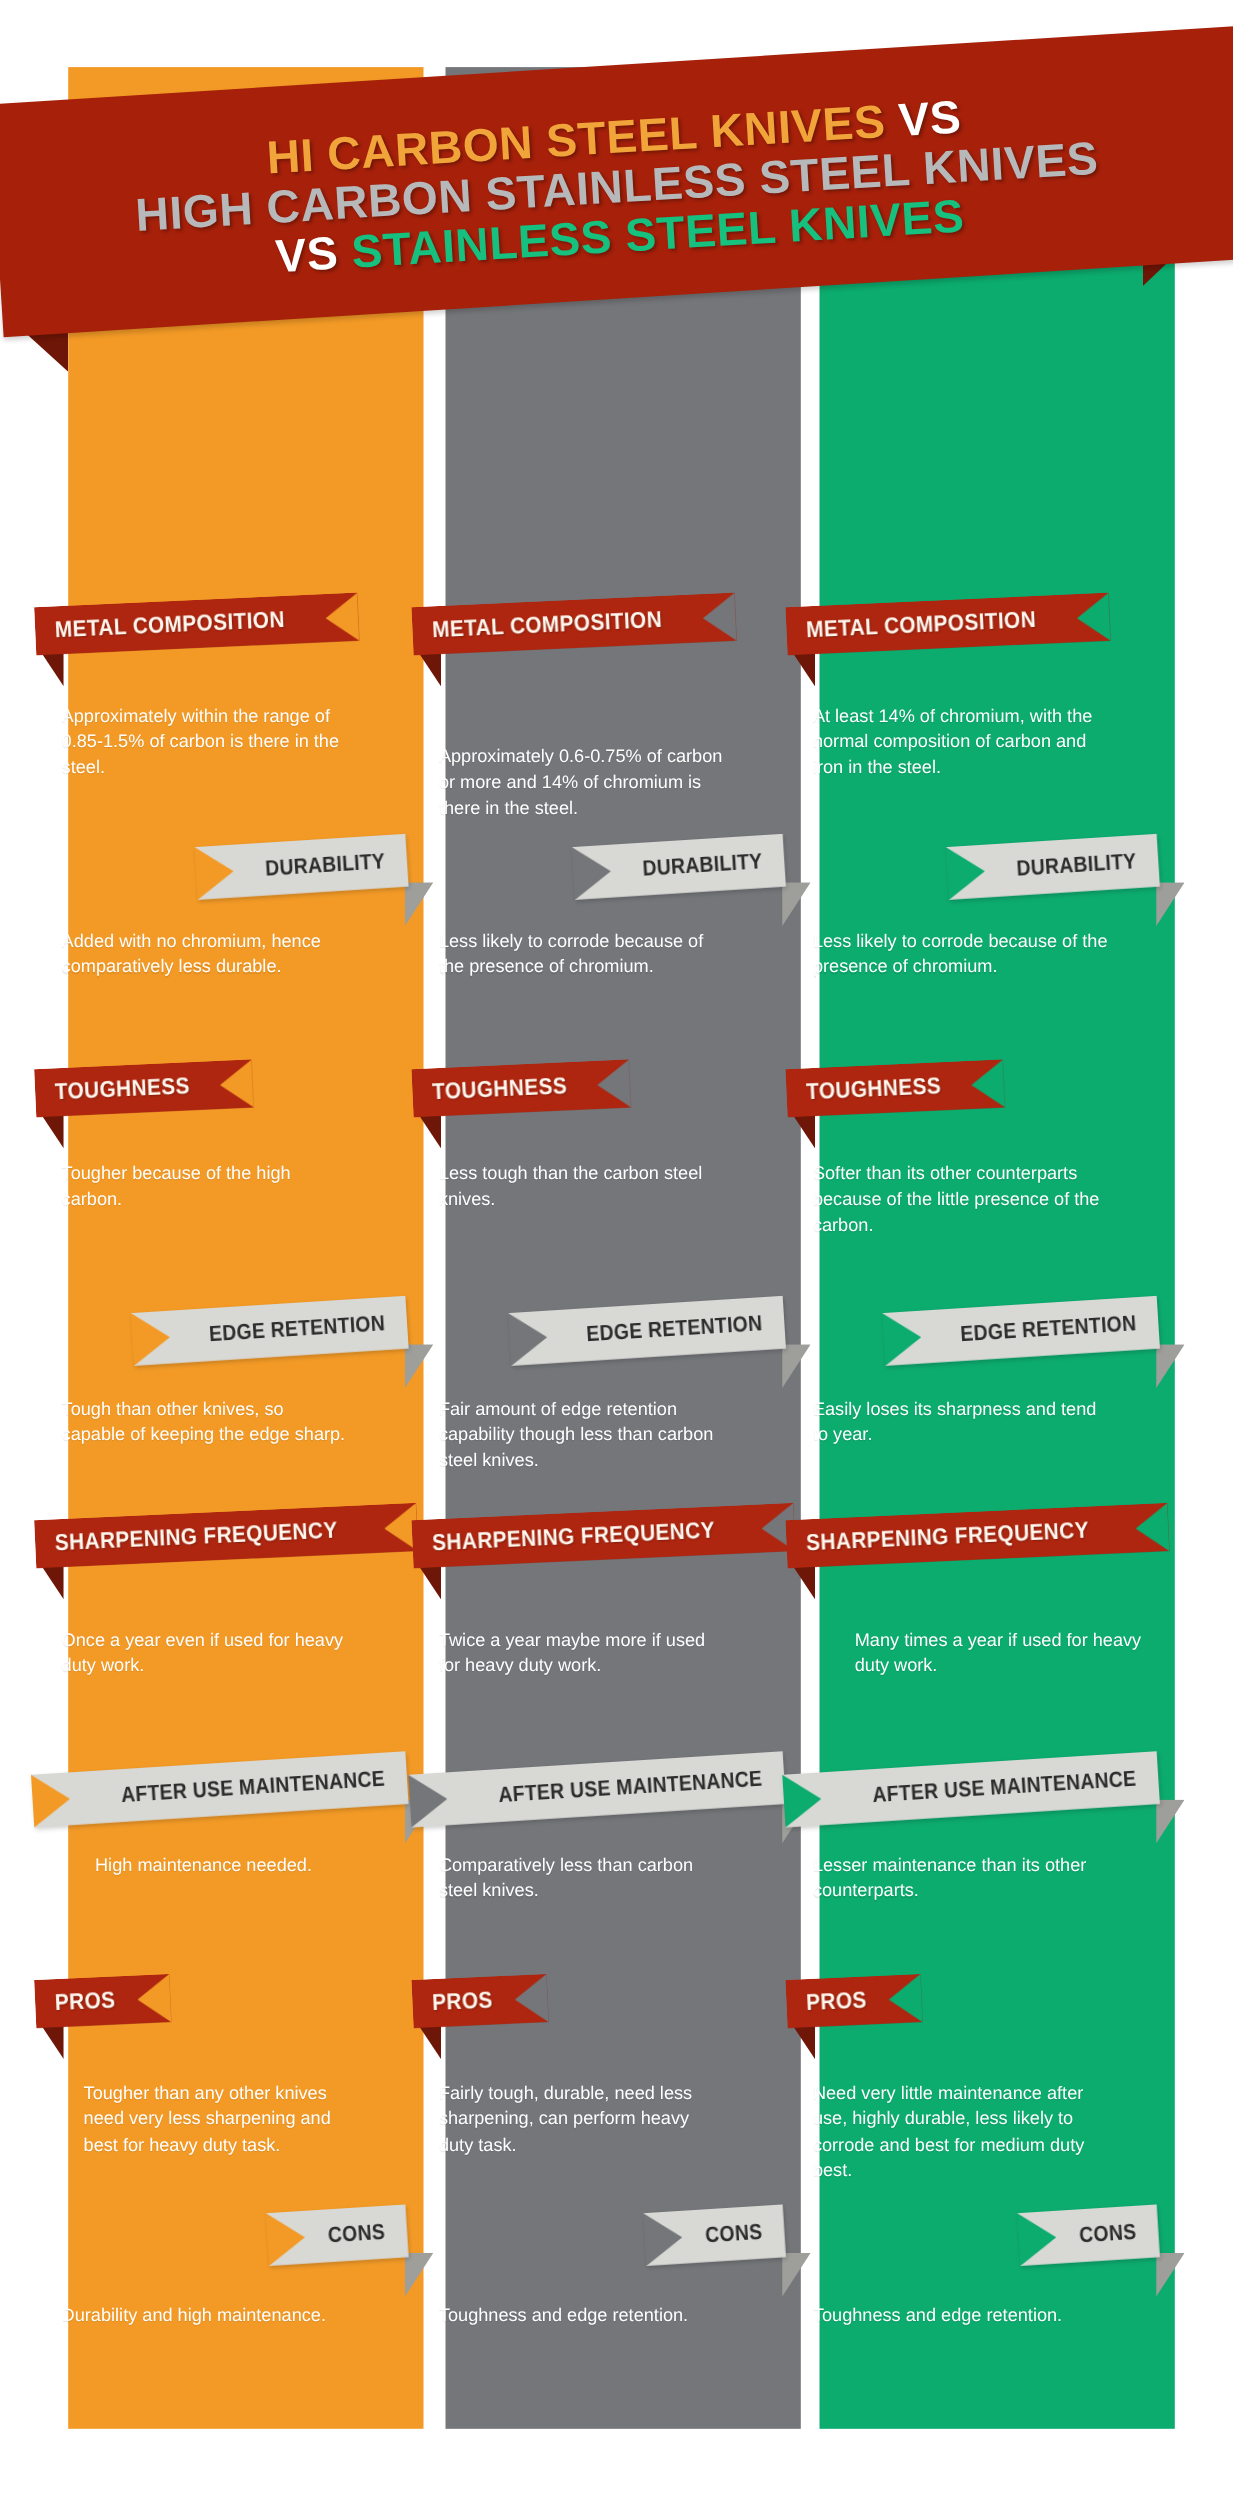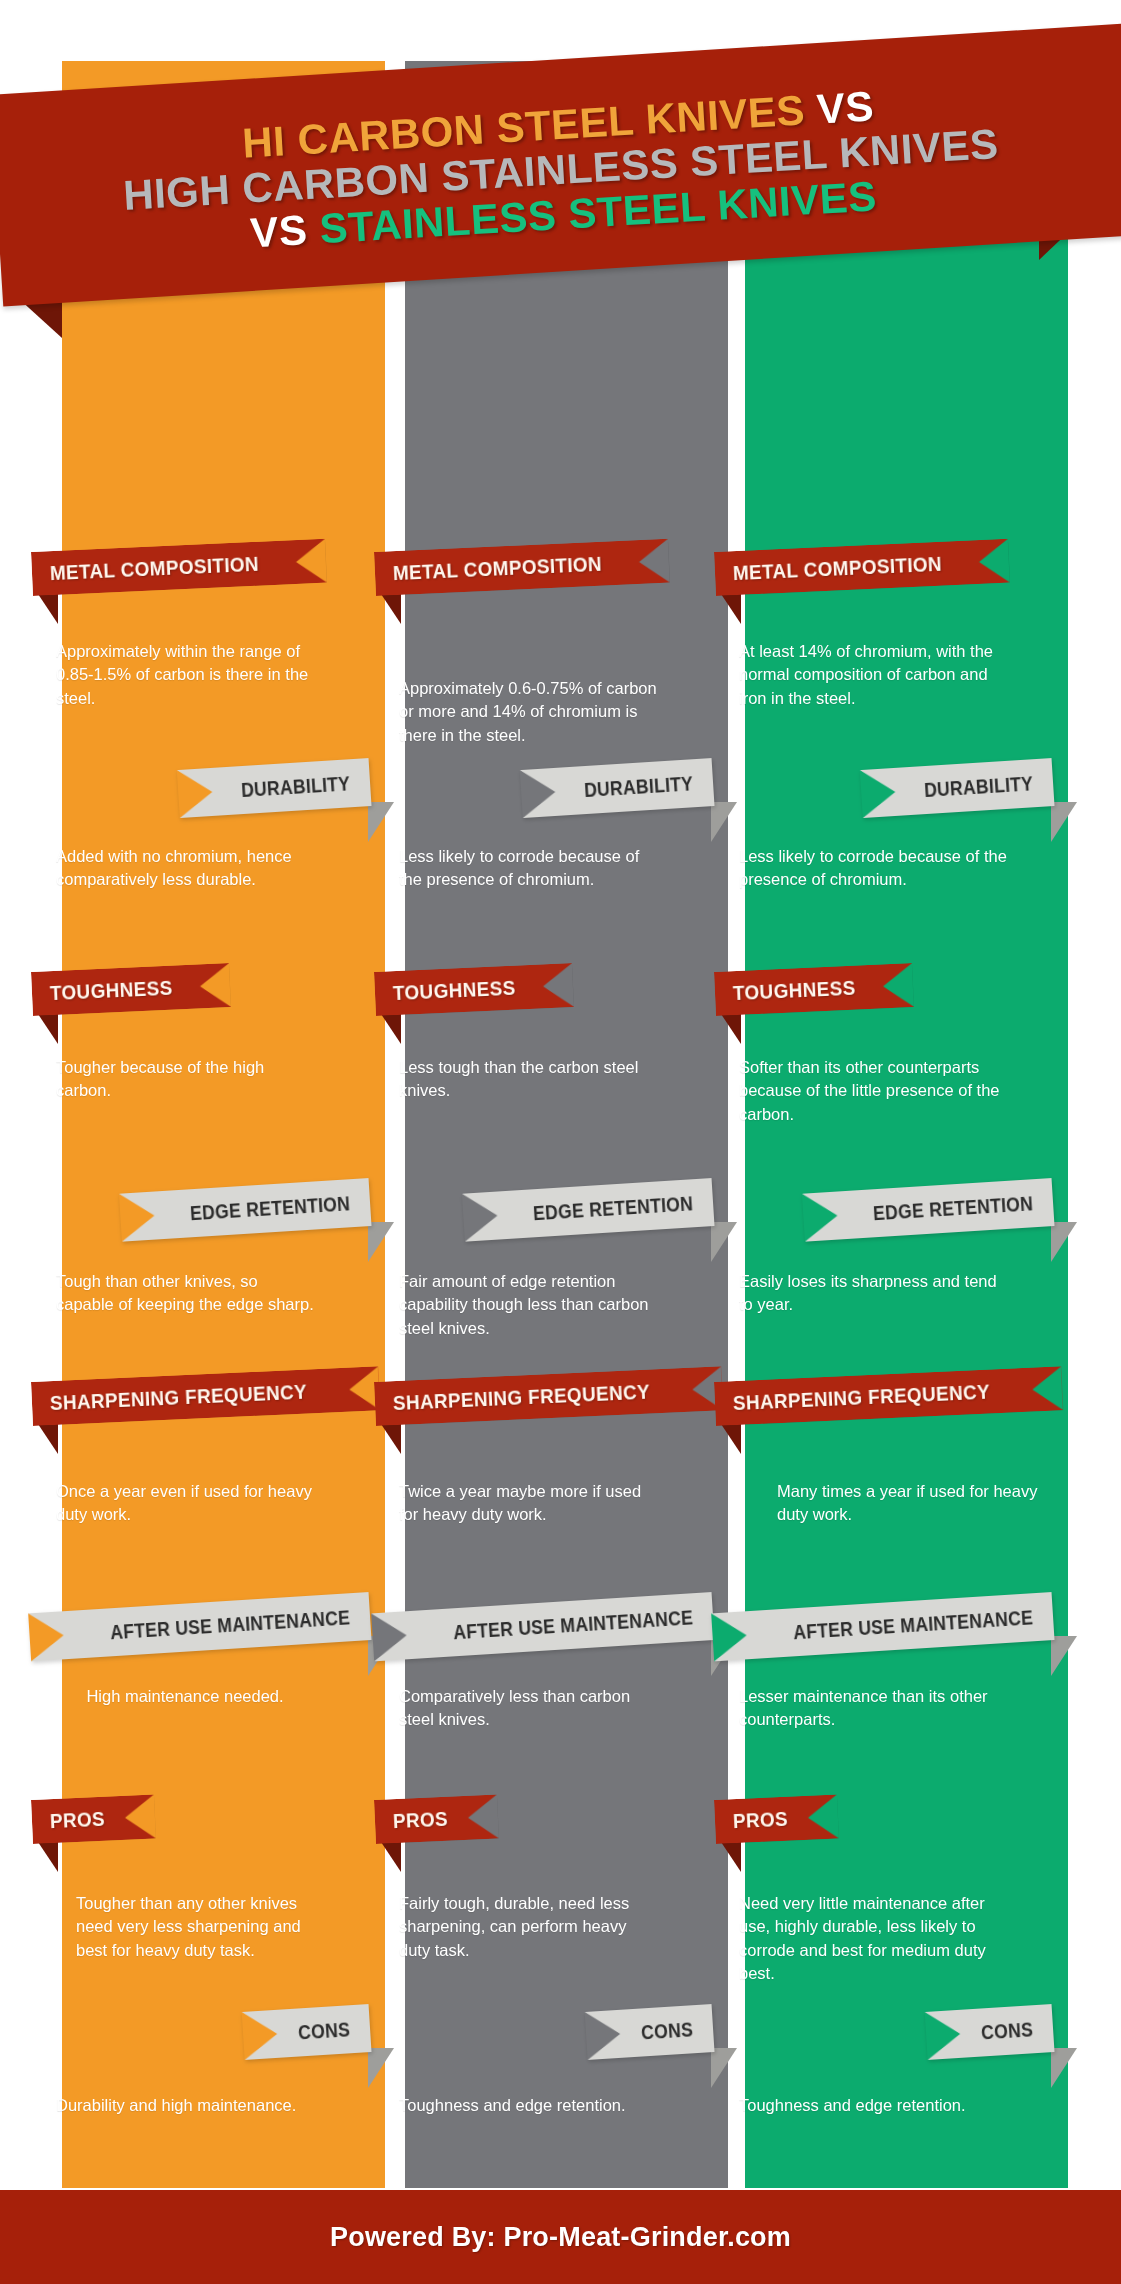--- a/index.html
+++ b/index.html
@@ -444,17 +444,14 @@
           <div class="body-text" style="left: 24px; top: 2094px;">Toughness and edge retention.</div>
         </div>
         <div class="cell cell-3" style="top: 0px;">
           <div class="ribbon-gray-tail" style="position: absolute; right: -2px; top: 2048px;"></div>
           <div class="ribbon-gray-wrap" style="position: absolute; right: 22px; top: 2004px;"><div class="ribbon-gray bg-green"><span class="label">CONS</span><div class="notch"></div></div></div>
           <div class="body-text w-wide" style="left: 24px; top: 2094px;">Toughness and edge retention.</div>
         </div>
       </div>
     </div>
 
-  <div class="footer">
-    <span class="footer-text">Powered By: Pro-Meat-Grinder.com</span>
-  </div>
 
 </div>
 
 </body></html>

